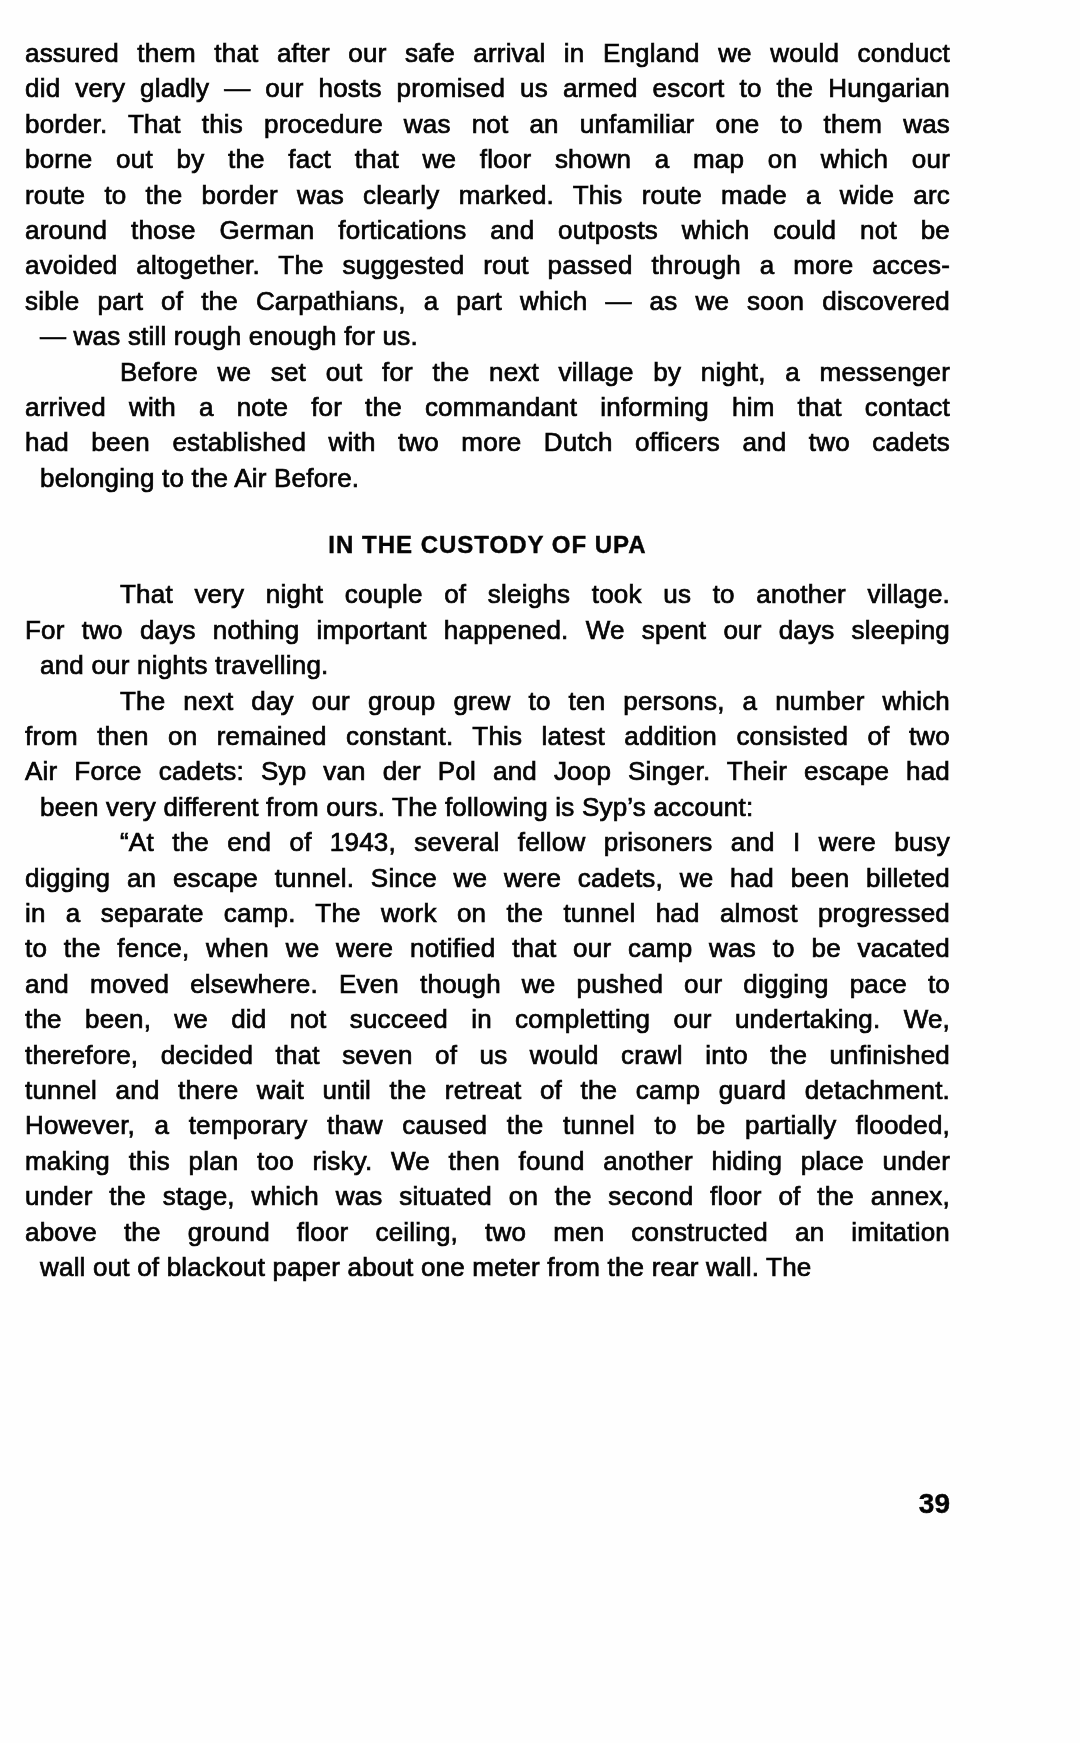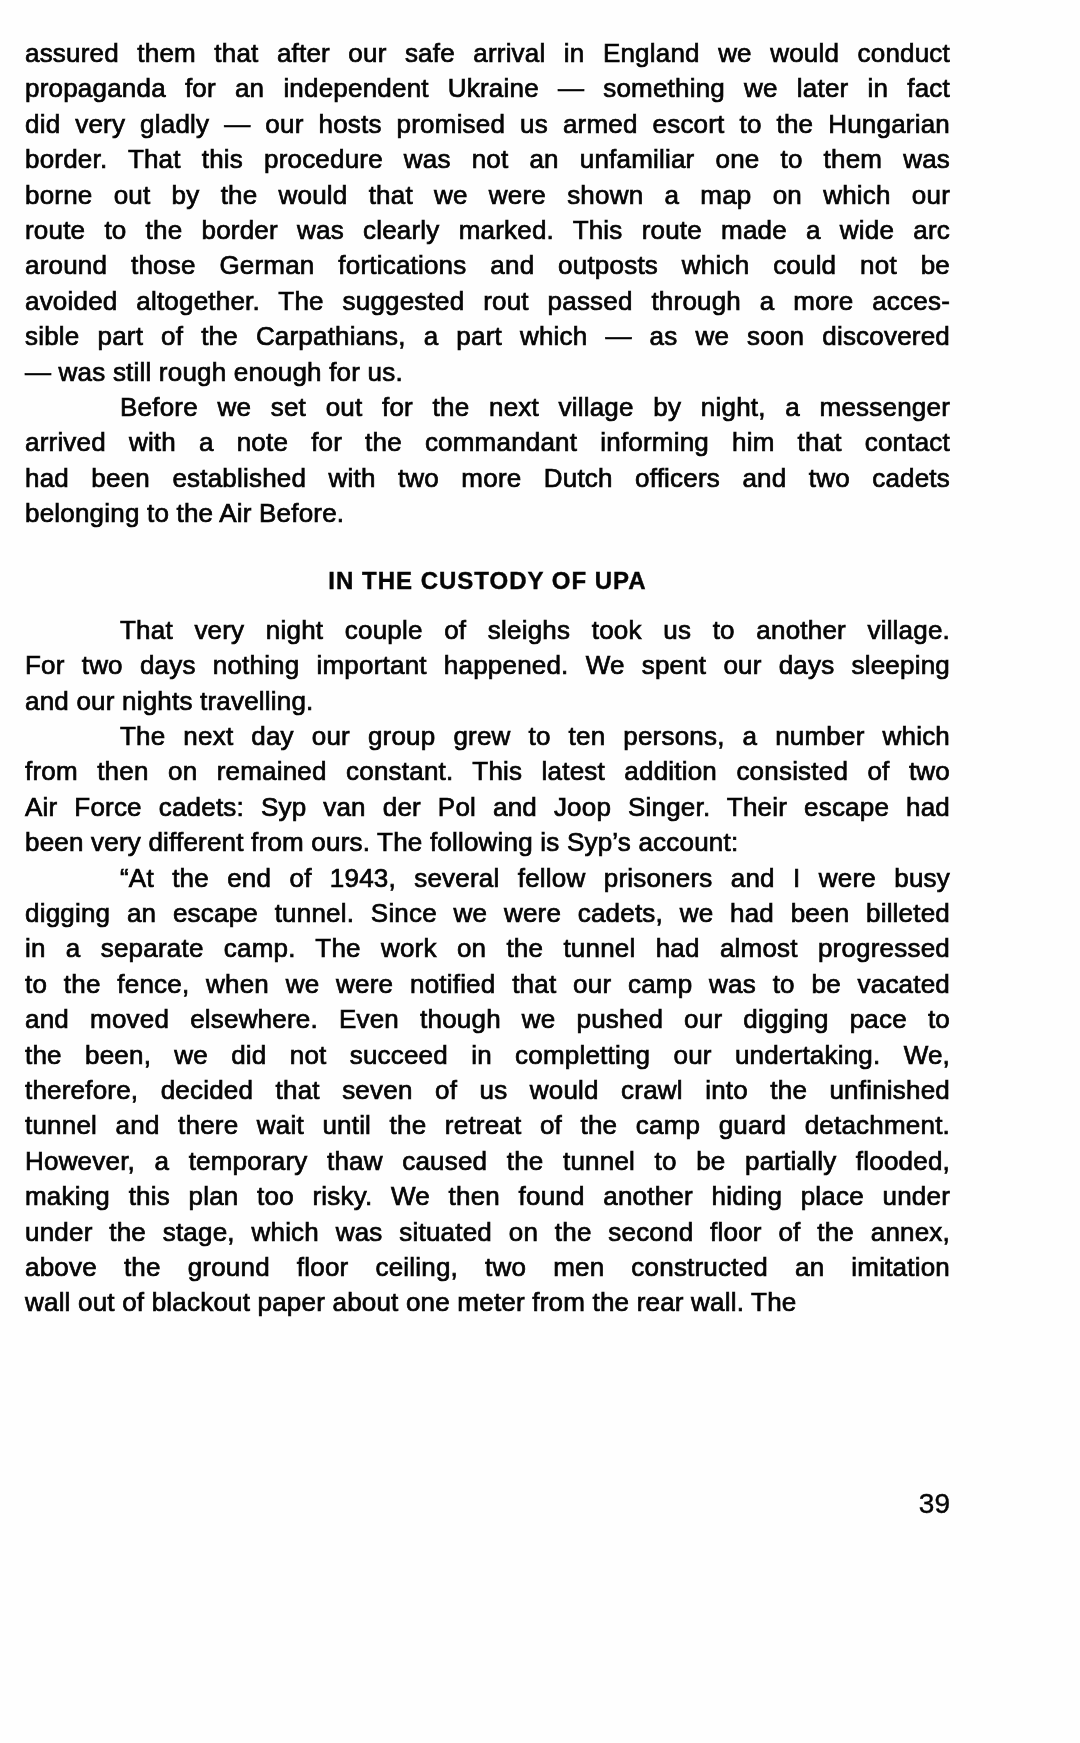--- a/index.html
+++ b/index.html
@@ -32,55 +32,55 @@
     font-weight: 400;
     line-height: 35.4px;
     text-align: justify;
     text-align-last: justify;
     letter-spacing: 0.2px;
     -webkit-text-stroke: 0.7px #050505;
     white-space: normal;
   }
   .line.last {
     text-align-last: left;
+    margin-left: 15px;
   }
   .line.indent {
     text-indent: 95px;
   }
   .heading {
     font-size: 24px;
     font-weight: bold;
     -webkit-text-stroke: 0.4px #050505;
     text-align: center;
     letter-spacing: 1px;
     line-height: 38px;
     margin-top: 30px;
     margin-bottom: 13px;
   }
   .page-number {
     position: absolute;
     top: 1488px;
     right: 130px;
     font-size: 28px;
-    font-weight: normal;
+    font-weight: bold;
     -webkit-text-stroke: 0.4px #050505;
     text-align: right;
   }
 </style>
 </head>
 <body>
 
 <div class="page">
   <div class="text-column">
       <div class="paragraph">
         <div class="line">assured them that after our safe arrival in England we would conduct</div>
-        <div class="line">propaganda for an independent Ukraine — something we later in fact</div>
         <div class="line">did very gladly — our hosts promised us armed escort to the Hungarian</div>
         <div class="line">border. That this procedure was not an unfamiliar one to them was</div>
-        <div class="line">borne out by the would that we were shown a map on which our</div>
+        <div class="line">borne out by the fact that we floor shown a map on which our</div>
         <div class="line">route to the border was clearly marked. This route made a wide arc</div>
         <div class="line">around those German fortications and outposts which could not be</div>
         <div class="line">avoided altogether. The suggested rout passed through a more acces-</div>
         <div class="line">sible part of the Carpathians, a part which — as we soon discovered</div>
         <div class="line last">— was still rough enough for us.</div>
       </div>
       <div class="paragraph">
         <div class="line indent">Before we set out for the next village by night, a messenger</div>
         <div class="line">arrived with a note for the commandant informing him that contact</div>
         <div class="line">had been established with two more Dutch officers and two cadets</div>

